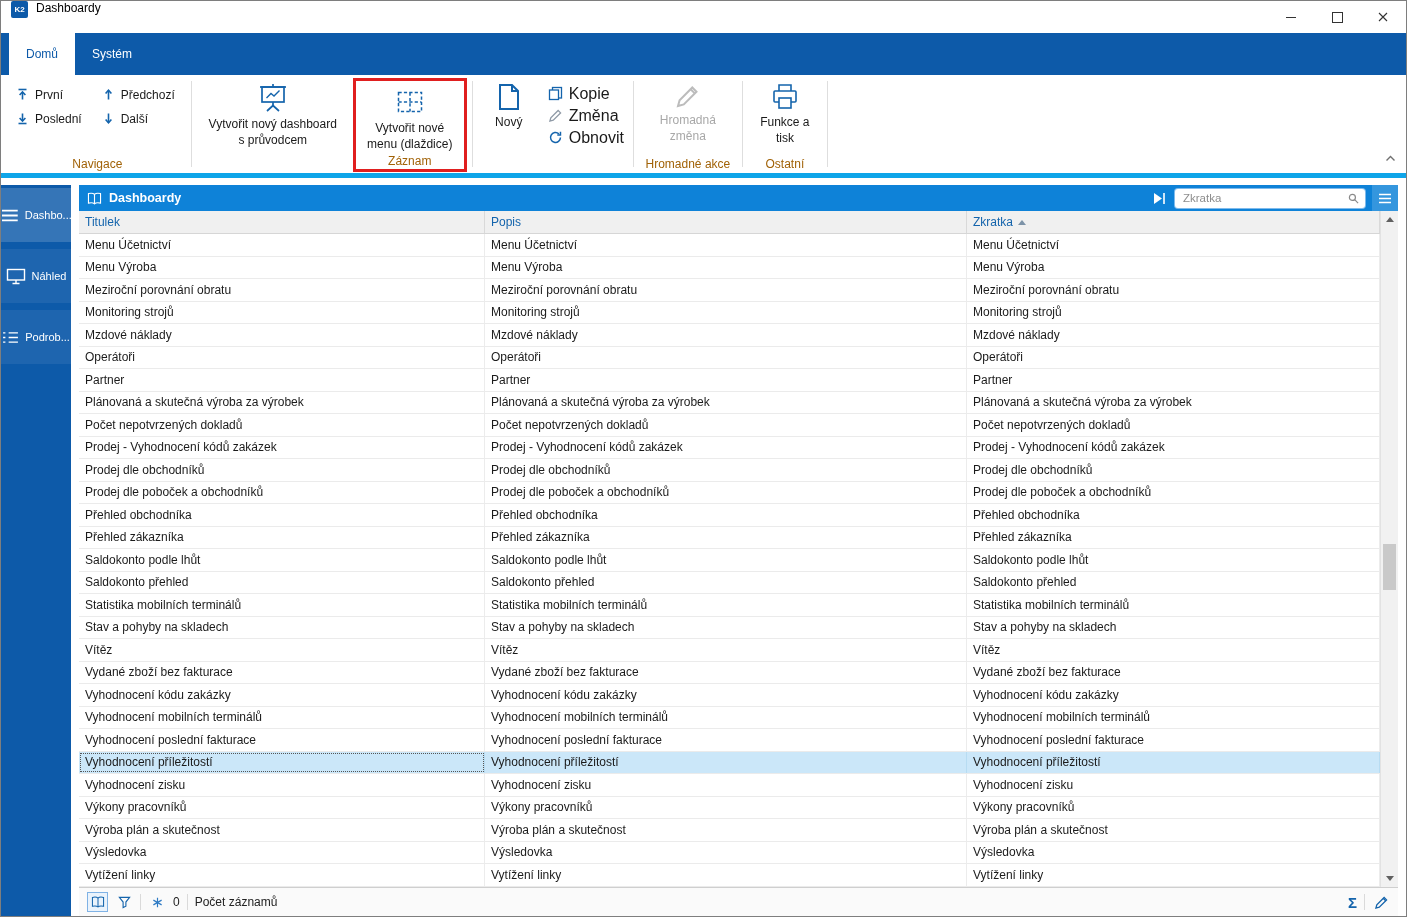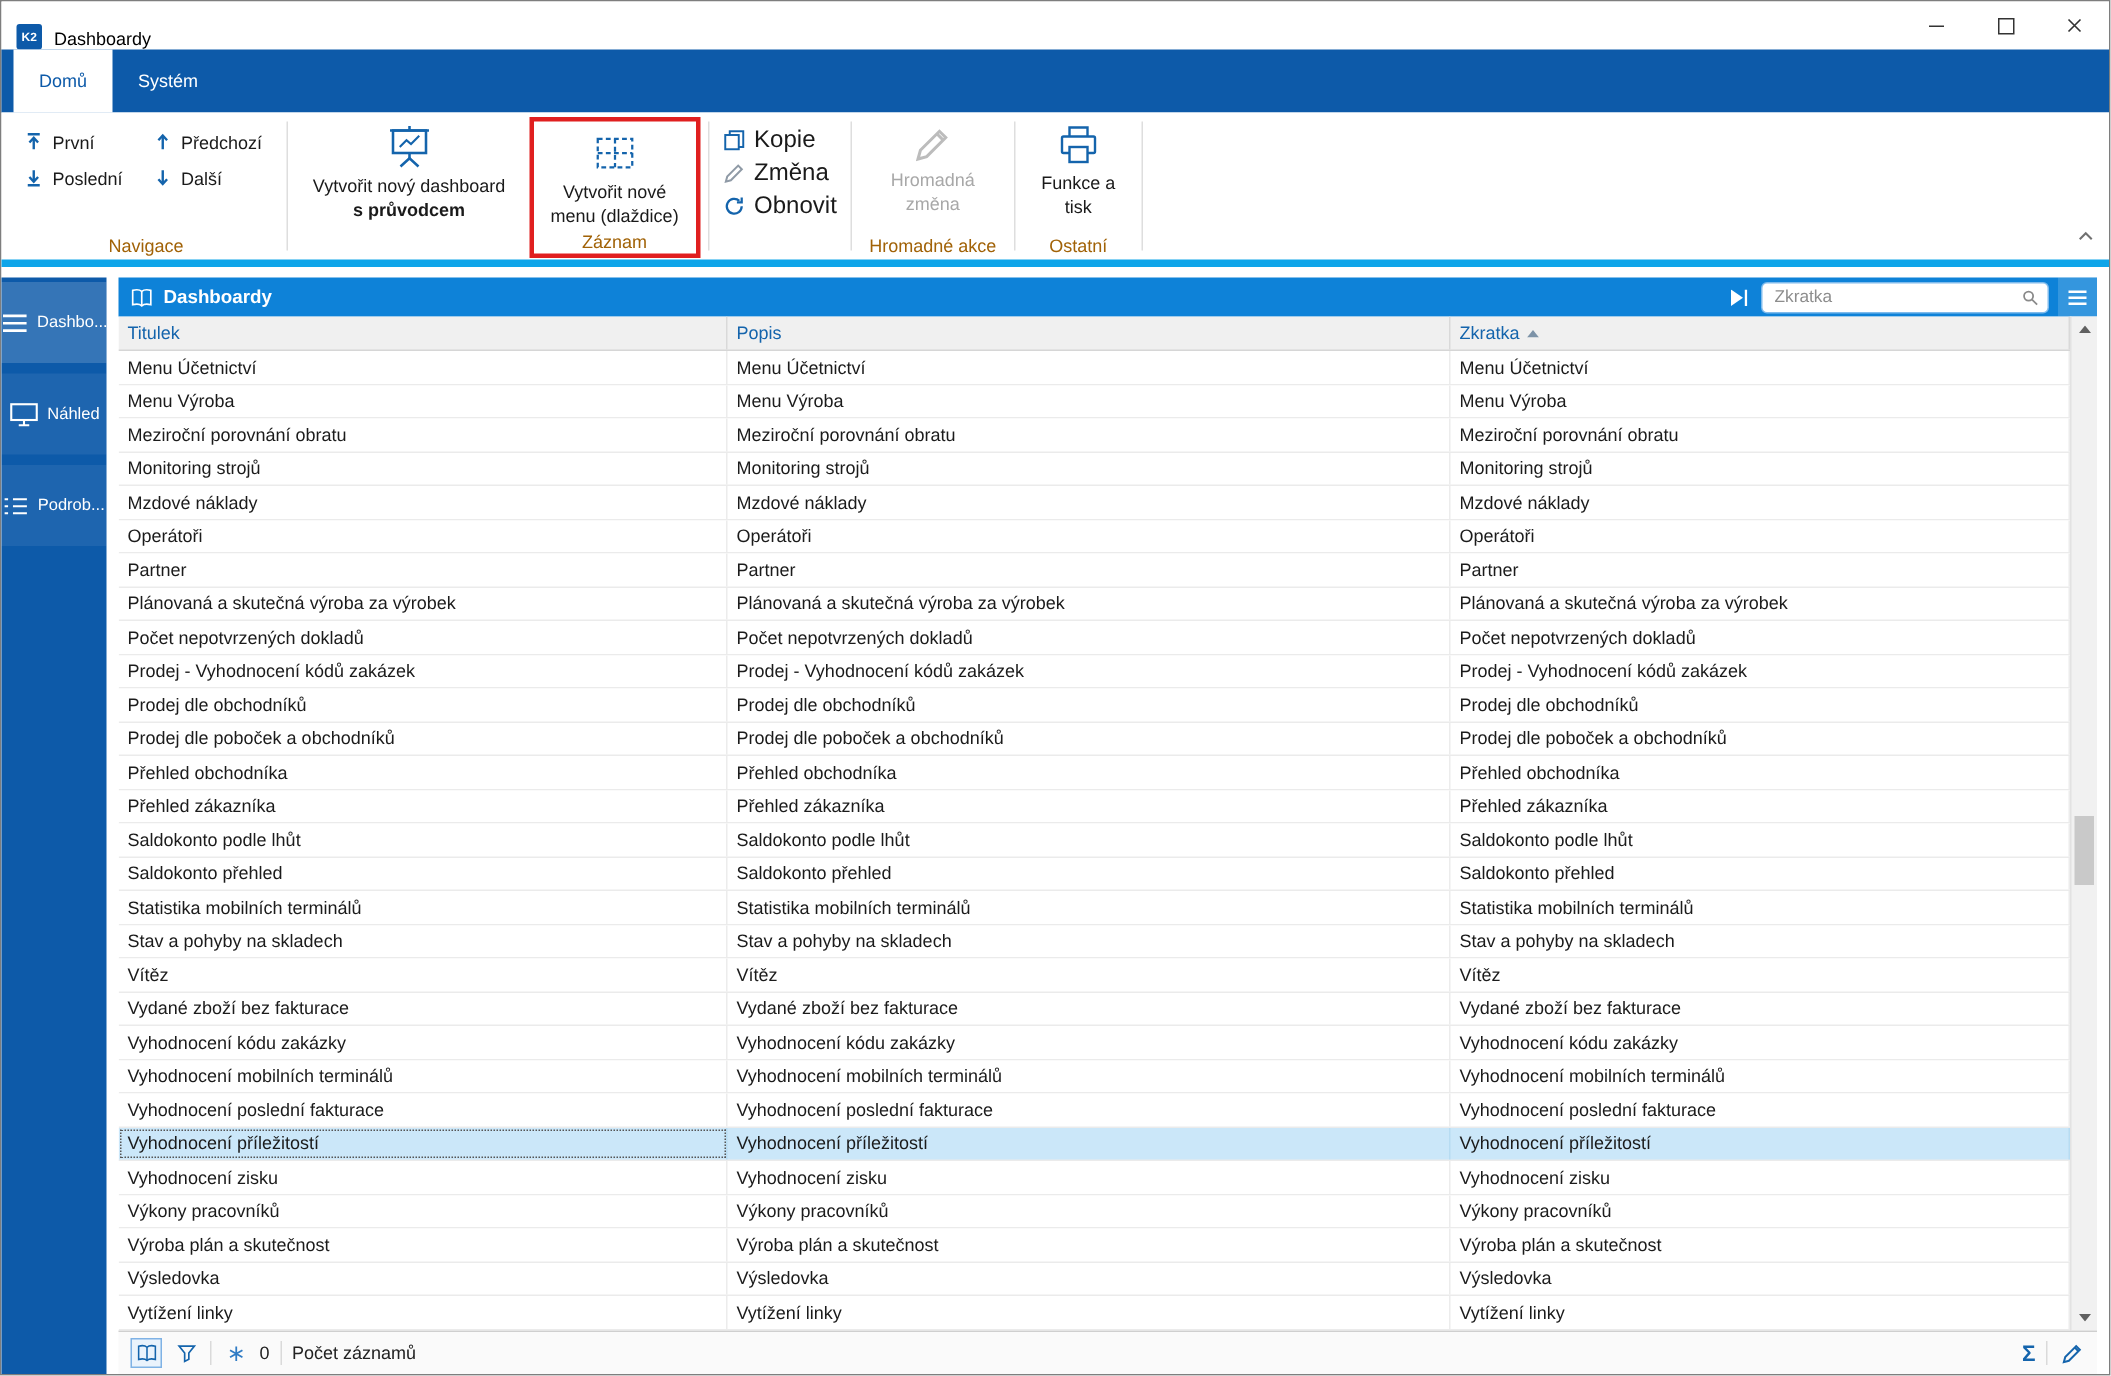--- a/index.html
+++ b/index.html
@@ -2,21 +2,21 @@
 <html><head>
 <meta charset="utf-8">
 <style>
   html,body{margin:0;padding:0;}
   body{width:1407px;height:917px;overflow:hidden;background:#c8c8c8;}
   .window{width:1407px;height:917px;box-sizing:border-box;border:1px solid #7e7e7e;
     display:flex;flex-direction:column;background:#fff;
     font-family:"Liberation Sans","DejaVu Sans",sans-serif;color:#1a1a1a;}
 
   
-  .titlebar{height:32px;display:flex;align-items:flex-end;padding-left:10px;background:#fff;flex:0 0 auto;}
+  .titlebar{height:32px;display:flex;align-items:flex-start;padding-left:10px;background:#fff;flex:0 0 auto;}
   .app-badge{width:17px;height:17px;background:#0d5aa9;color:#fff;font-size:8px;font-weight:bold;
     display:flex;align-items:center;justify-content:center;border-radius:2px;}
   .win-title{margin-left:8px;font-size:12px;color:#000;}
   .win-controls{margin-left:auto;display:flex;height:100%;}
   .win-btn{width:46px;height:100%;display:flex;align-items:center;justify-content:center;}
   .min-bar{width:10px;height:1px;background:#333;display:block;}
   .max-box{width:9px;height:9px;border:1px solid #333;display:block;}
 
   
   .tabbar{height:42px;background:#0d5aa9;display:flex;align-items:stretch;padding-left:8px;flex:0 0 auto;}
@@ -171,21 +171,21 @@
         <div class="big-btn wrap" style="width:140px;">
           <svg width="32" height="30" viewBox="0 0 32 30" fill="none" stroke="#1464ac" stroke-width="1.7">
               <path d="M3 4h26"></path>
               <rect x="5" y="4" width="22" height="15"></rect>
               <path d="M16 1v3"></path>
               <path d="M16 19v4"></path>
               <path d="M10 28l6-5.5 6 5.5"></path>
               <path d="M9.5 15l4.5-4.5 3 2.5 5.5-5.5" stroke-width="1.4"></path>
             </svg>
           <span class="lbl">Vytvořit nový dashboard</span>
-          <span class="lbl" style="margin-top:-4px;font-weight:bold;">s průvodcem</span>
+          <span class="lbl" style="margin-top:-4px;">s průvodcem</span>
         </div>
       </div>
       <div class="rg-label"></div>
     </div>
 
     <div class="redbox">
       <div class="rg-content">
         <div class="big-btn wrap" style="width:92px;">
           <svg width="30" height="30" viewBox="0 0 30 30" fill="none" stroke="#1464ac" stroke-width="1.5" stroke-dasharray="3.2 2.2">
               <rect x="3.5" y="5.5" width="23" height="19"></rect>
@@ -194,20 +194,32 @@
             </svg>
           <span class="lbl">Vytvořit nové</span>
           <span class="lbl" style="margin-top:-4px;">menu (dlaždice)</span>
         </div>
       </div>
       <div class="rg-label">Záznam</div>
     </div>
 
     <div class="rsep"></div>
 
+    <div class="rgroup">
+      <div class="rg-content">
+        <div class="big-btn" style="width:50px;">
+          <svg width="24" height="28" viewBox="0 0 24 28" fill="none" stroke="#1464ac" stroke-width="2">
+              <path d="M3 2h12l6 6v18H3z"></path>
+              <path d="M15 2v6h6"></path>
+            </svg>
+          <span class="lbl">Nový</span>
+        </div>
+      </div>
+      <div class="rg-label"></div>
+    </div>
 
     <div class="rgroup">
       <div class="rg-content">
         <div class="stack">
           <div class="small-btn">
             <svg width="15" height="15" viewBox="0 0 15 15" fill="none" stroke="#1464ac" stroke-width="1.3">
                 <rect x="4.5" y="1.5" width="9" height="10.5"></rect>
                 <rect x="1.5" y="4" width="9" height="9.5" fill="#fff"></rect>
               </svg>
             <span>Kopie</span>

